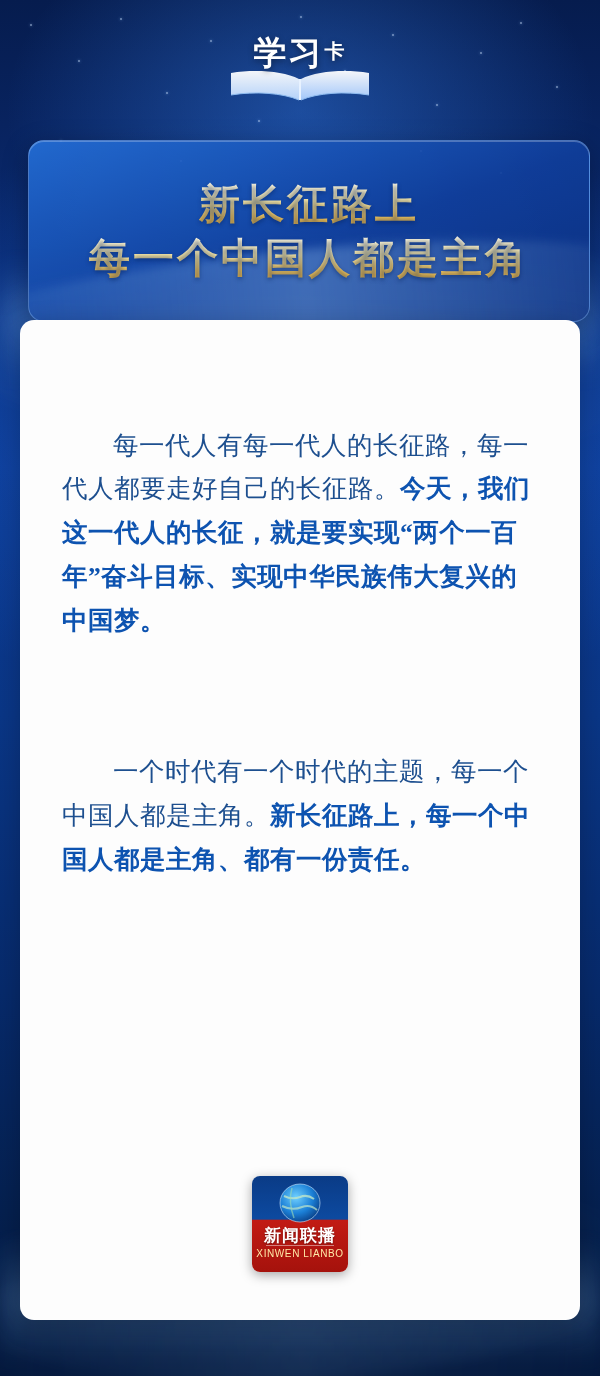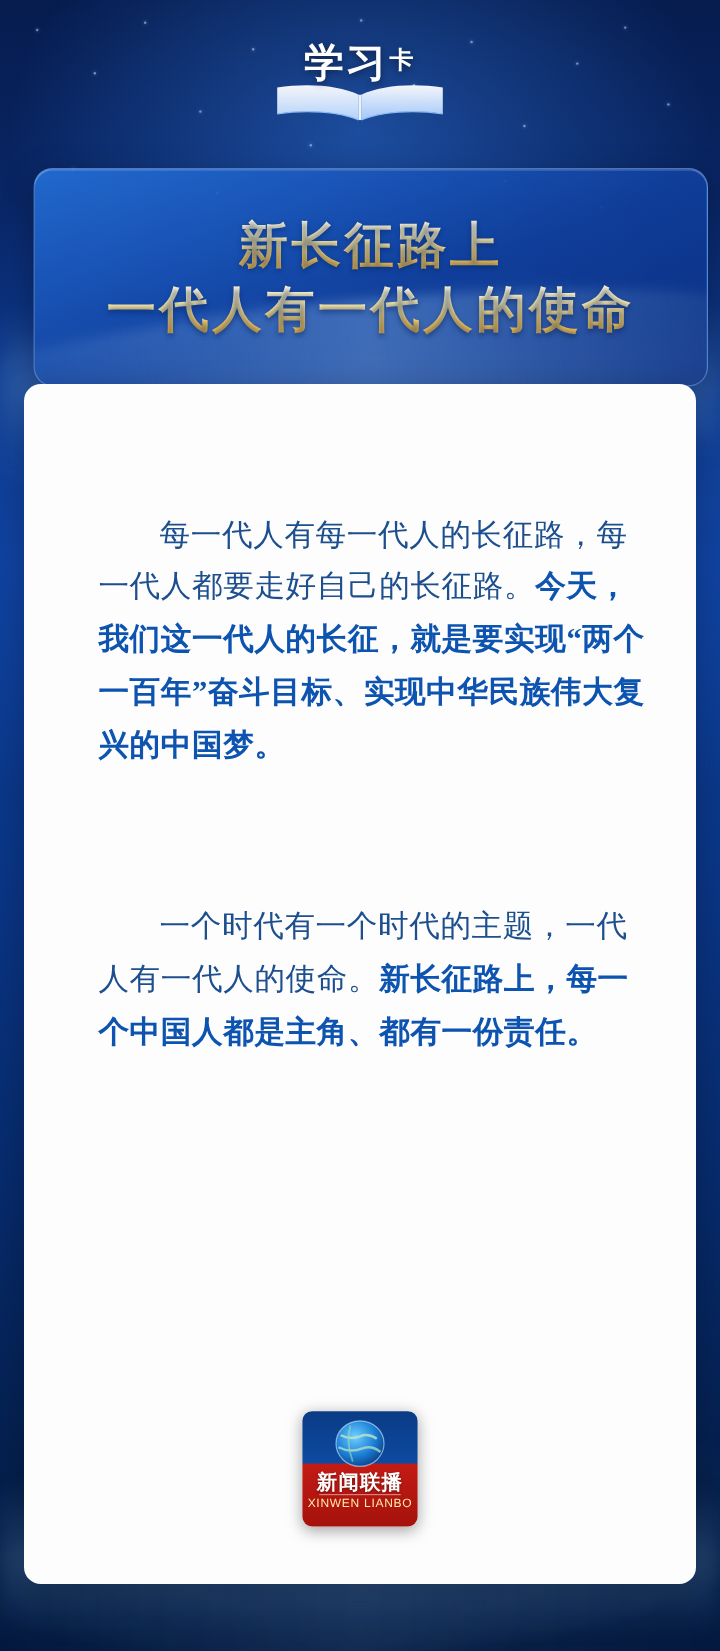--- a/index.html
+++ b/index.html
@@ -162,21 +162,21 @@
     position: absolute;
     top: 320px;
     left: 20px;
     width: 560px;
     height: 1000px;
     border-radius: 14px;
     background: #fdfdfd;
     box-shadow: 0 6px 26px rgba(0,0,0,.22);
   }
 
-  .quote-block { padding: 0 42px; margin-left: 20px; }
+  .quote-block { padding: 0 42px; }
   .quote-1 { padding-top: 78px; }
   .quote-2 { padding-top: 56px; }
 
   .quote-text {
     font-family: "Liberation Serif", serif;
     font-size: 25.5px;
     line-height: 1.72;
     color: #1d4f8f;
     text-indent: 2em;
     letter-spacing: .5px;
@@ -298,32 +298,32 @@
       </svg>
       <div class="brand-text">
         <span>学习</span><span class="small">卡</span>
       </div>
     </div>
   </div>
 
   <div class="title-card">
     <div class="title-wrap">
       <div class="title-line">新长征路上</div>
-      <div class="title-line">一代人有一代人的使命</div>
+      <div class="title-line">每一个中国人都是主角</div>
     </div>
   </div>
 
   <div class="content-card">
 
     <div class="quote-block quote-1">
       <p class="quote-text"><span>每一代人有每一代人的长征路，每一代人都要走好自己的长征路。</span><span class="hl">今天，我们这一代人的长征，就是要实现“两个一百年”奋斗目标、实现中华民族伟大复兴的中国梦。</span></p>
     </div>
 
     <div class="quote-block quote-2">
-      <p class="quote-text"><span>一个时代有一个时代的主题，一代人有一代人的使命。</span><span class="hl">新长征路上，每一个中国人都是主角、都有一份责任。</span></p>
+      <p class="quote-text"><span>一个时代有一个时代的主题，每一个中国人都是主角。</span><span class="hl">新长征路上，每一个中国人都是主角、都有一份责任。</span></p>
     </div>
 
     <div class="footer-logo">
       <svg class="globe" viewBox="0 0 52 42">
         <defs>
           <radialGradient id="gl" cx="40%" cy="35%" r="70%">
             <stop offset="0" stop-color="#6fd0ff"></stop>
             <stop offset="60%" stop-color="#1b7fd6"></stop>
             <stop offset="100%" stop-color="#0a3f86"></stop>
           </radialGradient>

